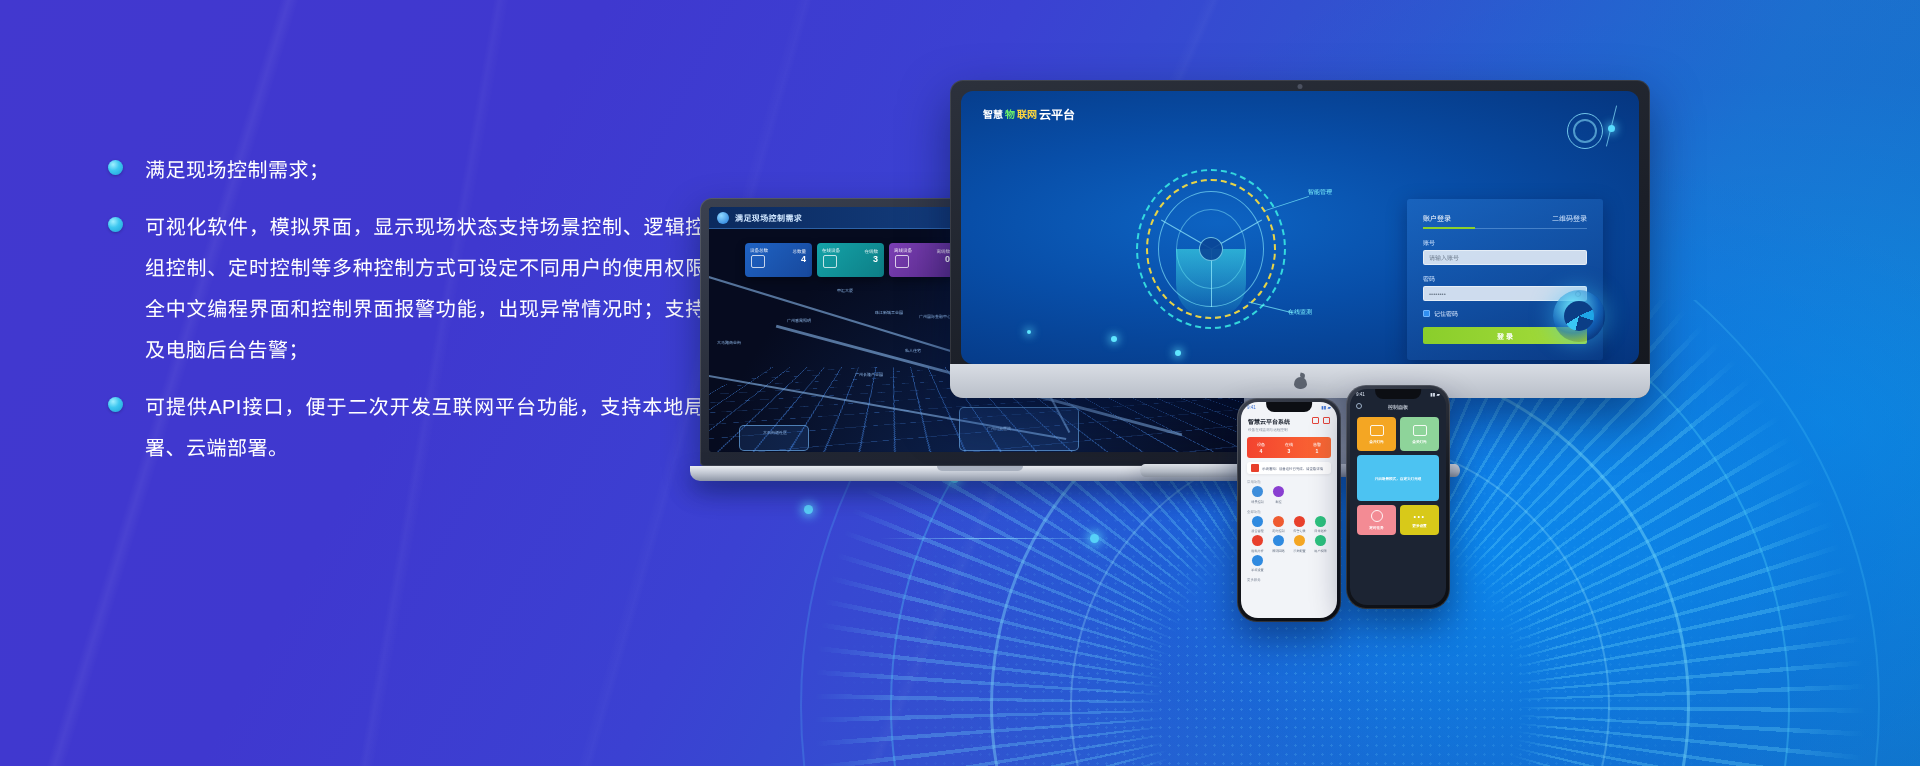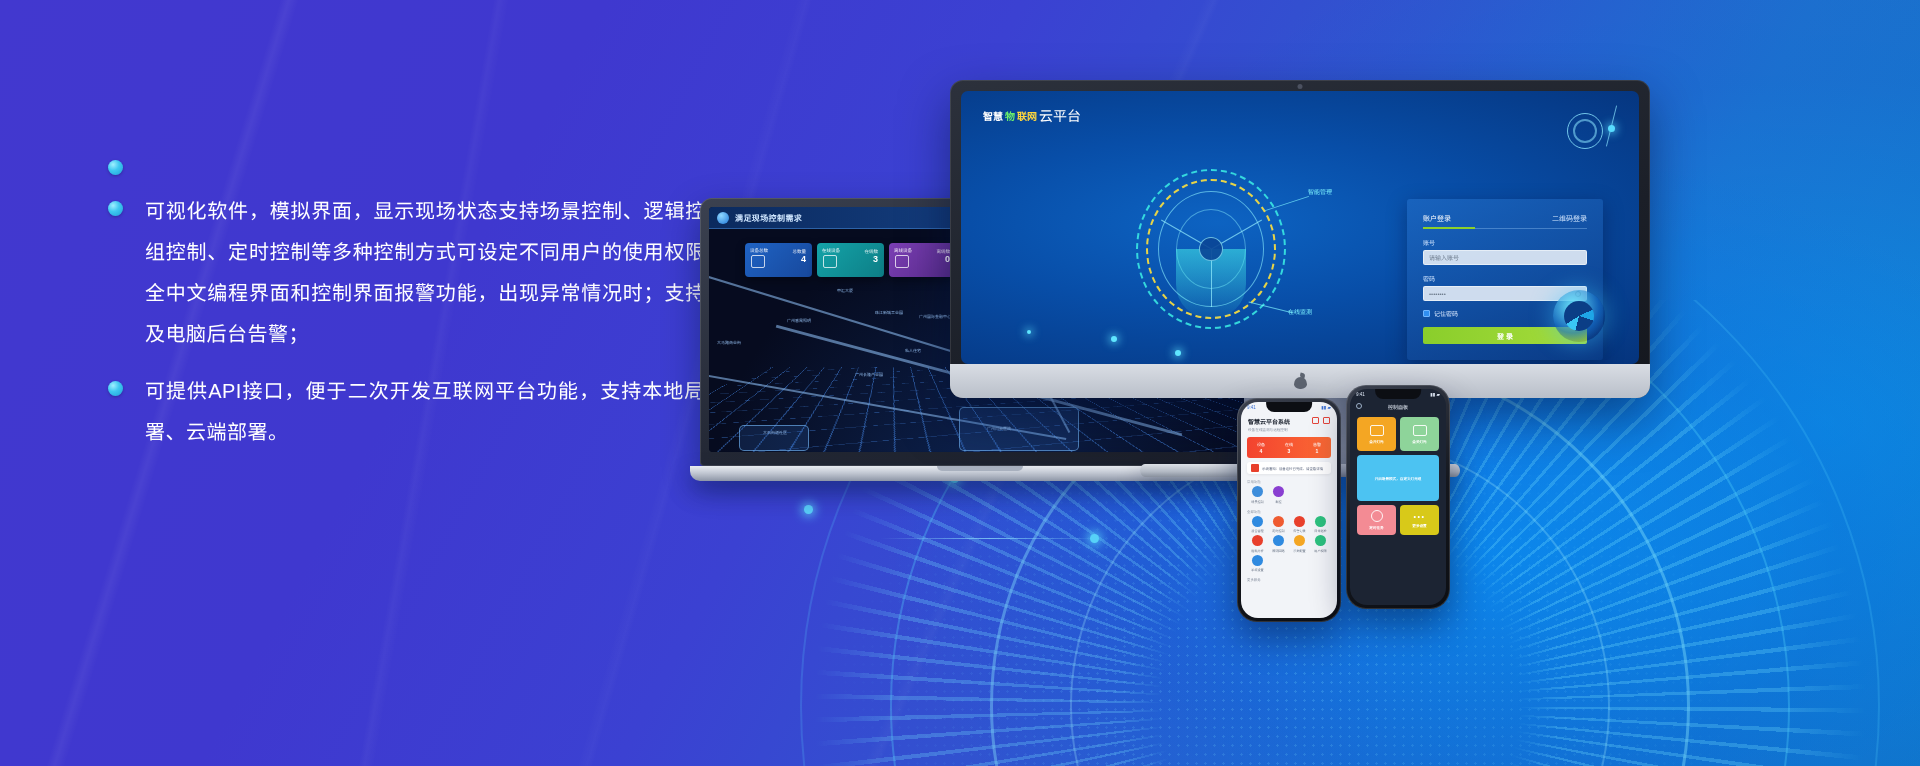--- a/index.html
+++ b/index.html
@@ -140,42 +140,42 @@
              background:rgba(60,130,230,.16); border-radius:5px; }
 
   
   .imac { position:absolute; left:250px; top:20px; width:700px; }
   .imac-lid { width:700px; height:318px; border-radius:13px; padding:11px 11px 34px 11px;
     background:linear-gradient(165deg,#2c313c 0%,#1b1f28 60%,#14171e 100%);
     box-shadow:0 20px 48px rgba(0,18,60,.5), inset 0 0 0 1px rgba(255,255,255,.1);
     position:relative; }
   .imac-cam { position:absolute; left:50%; top:4px; transform:translateX(-50%);
               width:5px; height:5px; border-radius:50%; background:#4b5160; }
-  .imac-screen { width:100%; height:100%; border-radius:7px; overflow:hidden; position:relative;
+  .imac-screen { width:100%; height:100%; border-radius:12px; overflow:hidden; position:relative;
     background:radial-gradient(ellipse at 38% 48%, #0d63c2 0%, #084ea8 42%, #05347d 100%); }
   .imac-chin { position:absolute; left:0; right:0; bottom:0; height:34px;
     display:flex; align-items:center; justify-content:center;
     background:linear-gradient(180deg,#d9dde4 0%,#b9bfc9 100%); border-radius:0 0 13px 13px; }
   .apple { width:13px; height:15px; position:relative; }
   .apple:before { content:""; position:absolute; left:0; top:3px; width:13px; height:12px;
     background:#5d6470; border-radius:50% 50% 46% 46%/60% 60% 40% 40%; }
   .apple:after { content:""; position:absolute; left:6px; top:-1px; width:5px; height:5px;
     background:#5d6470; border-radius:0 60% 0 60%; transform:rotate(15deg); }
   .imac-neck { width:112px; height:66px; margin:0 auto;
     background:linear-gradient(90deg,#b5bbc5 0%,#e7eaee 28%,#ced3db 60%,#9aa1ad 100%); }
   .imac-foot { width:320px; height:13px; margin:0 auto; border-radius:6px/8px;
     background:linear-gradient(180deg,#dfe3e9 0%,#b2b9c4 60%,#878f9c 100%);
     box-shadow:0 10px 24px rgba(0,20,60,.42); }
 
   
   .m-logo { position:absolute; left:22px; top:14px; display:flex; gap:2px; align-items:center; }
   .m-logo .p1 { color:#fff; font-size:10px; font-weight:bold; }
   .m-logo .p2 { color:#6cf06a; font-size:10px; font-weight:bold; }
   .m-logo .p3 { color:#ffd83d; font-size:10px; font-weight:bold; }
-  .m-logo .p4 { color:#fff; font-size:14px; font-weight:normal; }
+  .m-logo .p4 { color:#fff; font-size:12px; font-weight:bold; }
   .radar { position:absolute; left:175px; top:78px; width:150px; height:160px; }
   .radar .ro { position:absolute; inset:0; border-radius:50%;
                border:2px dashed rgba(60,240,230,.85); }
   .radar .ro2 { position:absolute; inset:10px; border-radius:50%;
                 border:2px dashed rgba(255,225,60,.9); }
   .radar .ro3 { position:absolute; inset:22px; border-radius:50%;
                 border:1px solid rgba(140,240,255,.6); }
   .radar .ro4 { position:absolute; inset:40px; border-radius:50%;
                 border:1px solid rgba(140,240,255,.45); }
   .radar .hubc { position:absolute; left:50%; top:50%; width:24px; height:24px;
@@ -307,20 +307,21 @@
     <div class="node" style="left:190px;top:174px;"></div>
     <div class="node" style="left:330px;top:234px;"></div>
     <div class="node" style="left:44px;top:205px;"></div>
   </div>
 
   <div class="copy">
 
     <div class="bullets">
       <div class="bullet">
         <span class="dot"></span>
+        <span class="btext">满足现场控制需求；</span>
       </div>
       <div class="bullet">
         <span class="dot"></span>
         <span class="btext">可视化软件，模拟界面，显示现场状态支持场景控制、逻辑控制、群组控制、定时控制等多种控制方式可设定不同用户的使用权限和密码全中文编程界面和控制界面报警功能，出现异常情况时；支持短信以及电脑后台告警；</span>
       </div>
       <div class="bullet">
         <span class="dot"></span>
         <span class="btext">可提供API接口，便于二次开发互联网平台功能，支持本地局域网部署、云端部署。</span>
       </div>
     </div>

